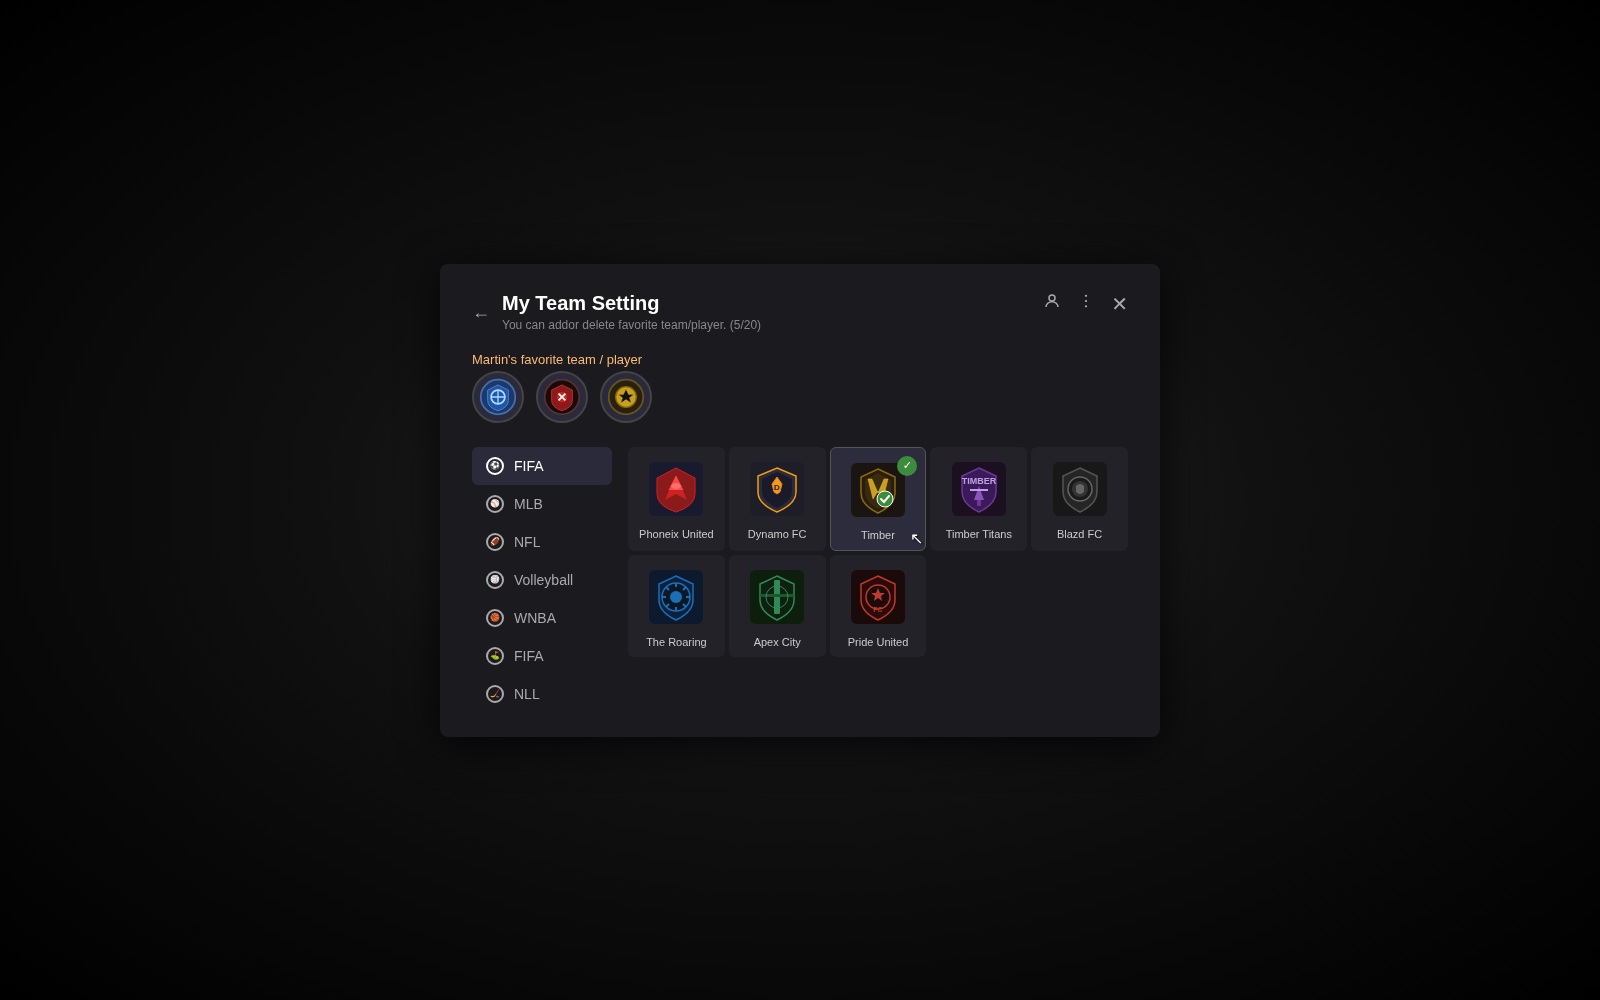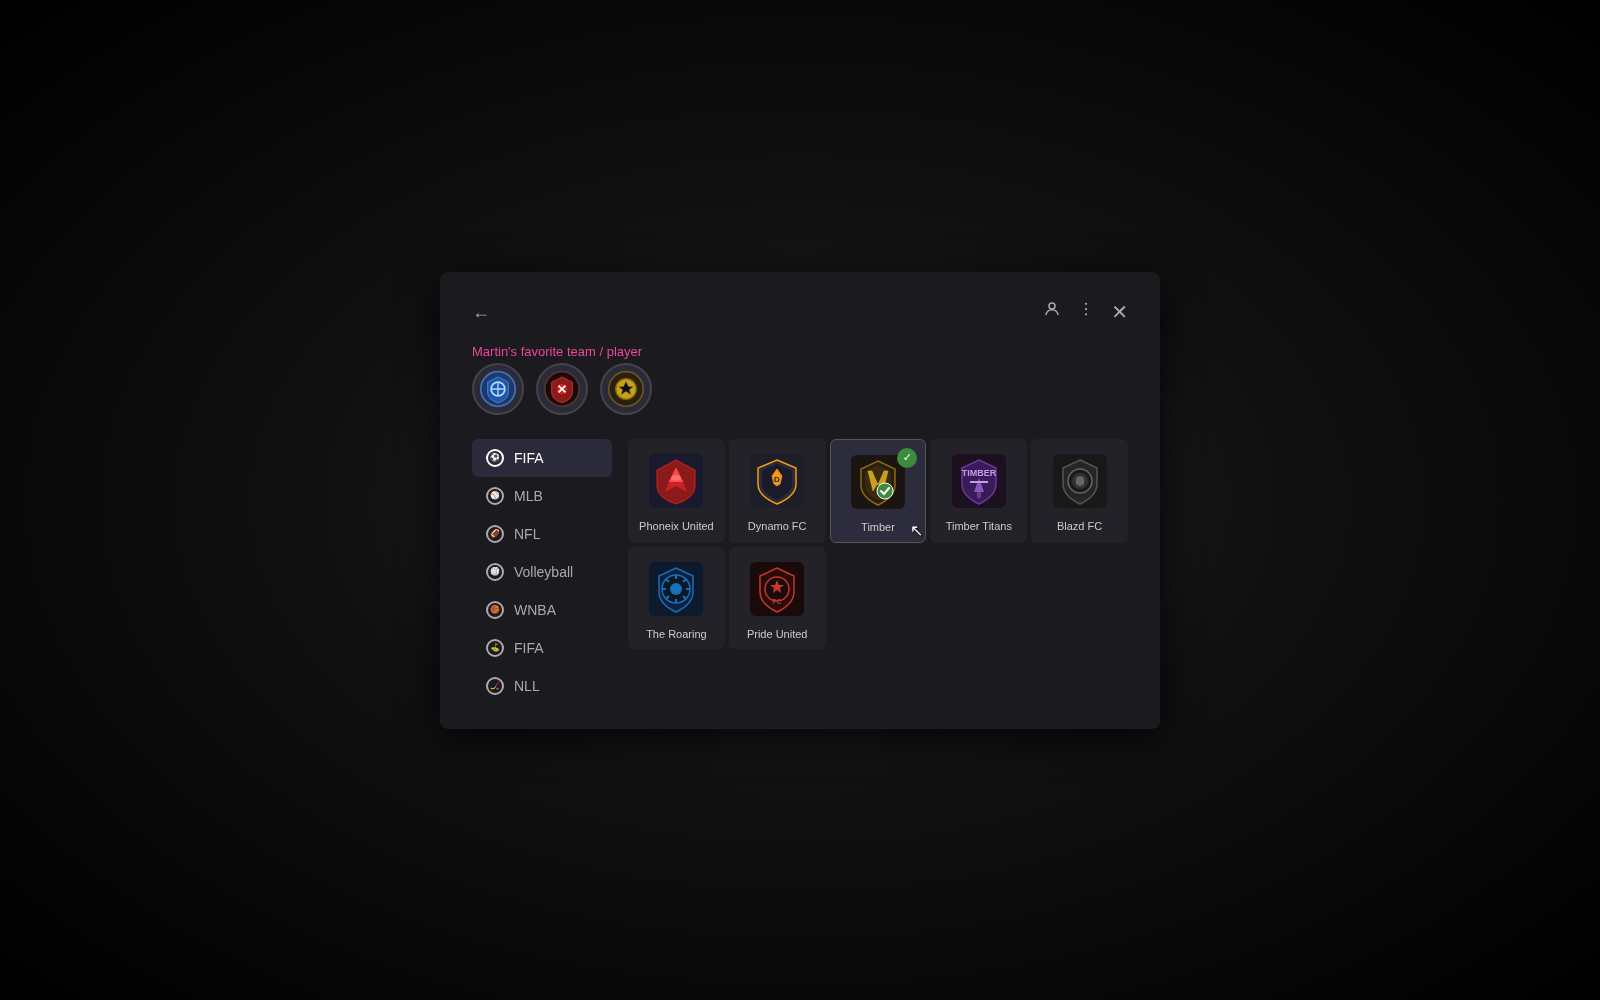--- a/index.html
+++ b/index.html
@@ -81,21 +81,21 @@
 
     .close-btn {
       color: #aaa;
       cursor: pointer;
       font-size: 20px;
       font-weight: 300;
     }
 
     .section-label {
       font-size: 13px;
-      color: #ec4899;
+      color: #fdba74;
       margin-bottom: 4px;
       font-weight: 500;
     }
 
     .favorites-row {
       display: flex;
       gap: 12px;
       margin-bottom: 24px;
     }
 
@@ -233,20 +233,24 @@
 </head>
 <body>
 
 <div class="bg-glow"></div>
 
 <div class="dialog">
 
   <div class="dialog-header">
     <div class="dialog-title-area">
       <div class="back-btn">←</div>
+      <div class="title-text-area">
+        <div class="dialog-title">My Team Setting</div>
+        <div class="dialog-subtitle">You can addor delete favorite team/player. (5/20)</div>
+      </div>
     </div>
     <div class="dialog-actions">
       <div class="action-icon">
         <svg width="18" height="18" viewBox="0 0 24 24" fill="none" stroke="#aaa" stroke-width="2">
           <circle cx="12" cy="8" r="4"></circle>
             <path d="M4 20c0-4 3.6-7 8-7s8 3 8 7"></path>
         </svg>
       </div>
       <div class="action-icon">
         <svg width="18" height="18" viewBox="0 0 24 24" fill="#aaa">
@@ -417,20 +421,35 @@
               <line x1="37" y1="27" x2="41" y2="27" stroke="#1a6fb5" stroke-width="2"></line>
               <line x1="17" y1="17" x2="20" y2="20" stroke="#1a6fb5" stroke-width="2"></line>
               <line x1="34" y1="34" x2="37" y2="37" stroke="#1a6fb5" stroke-width="2"></line>
               <line x1="37" y1="17" x2="34" y2="20" stroke="#1a6fb5" stroke-width="2"></line>
               <line x1="17" y1="37" x2="20" y2="34" stroke="#1a6fb5" stroke-width="2"></line>
             </svg>
           </div>
           <div class="team-name">The Roaring</div>
         </div>
 
+        <div class="team-card">
+          <div class="team-logo">
+            <svg viewBox="0 0 54 54" xmlns="http://www.w3.org/2000/svg">
+              <rect width="54" height="54" rx="6" fill="#0d1e0d"></rect>
+              <path d="M27 6 L44 14 L44 30 Q44 42 27 50 Q10 42 10 30 L10 14 Z" fill="#102010" stroke="#2e8b57" stroke-width="1.5"></path>
+
+              <rect x="24" y="10" width="6" height="34" fill="#2e8b57" rx="1"></rect>
+
+              <rect x="10" y="24" width="34" height="3" fill="#1a5a2a" rx="1"></rect>
+
+              <circle cx="27" cy="27" r="11" fill="none" stroke="#2e8b57" stroke-width="1"></circle>
+            </svg>
+          </div>
+          <div class="team-name">Apex City</div>
+        </div>
 
 
         <div class="team-card">
           <div class="team-logo">
             <svg viewBox="0 0 54 54" xmlns="http://www.w3.org/2000/svg">
               <rect width="54" height="54" rx="6" fill="#1a0a0a"></rect>
               <path d="M27 6 L44 14 L44 30 Q44 42 27 50 Q10 42 10 30 L10 14 Z" fill="#2a0a0a" stroke="#c0392b" stroke-width="1.5"></path>
               <circle cx="27" cy="27" r="12" fill="#1a0a0a" stroke="#c0392b" stroke-width="1.5"></circle>
 
               <polygon points="27,18 29,23 34,23 30,26 31,31 27,28 23,31 24,26 20,23 25,23" fill="#c0392b"></polygon>

